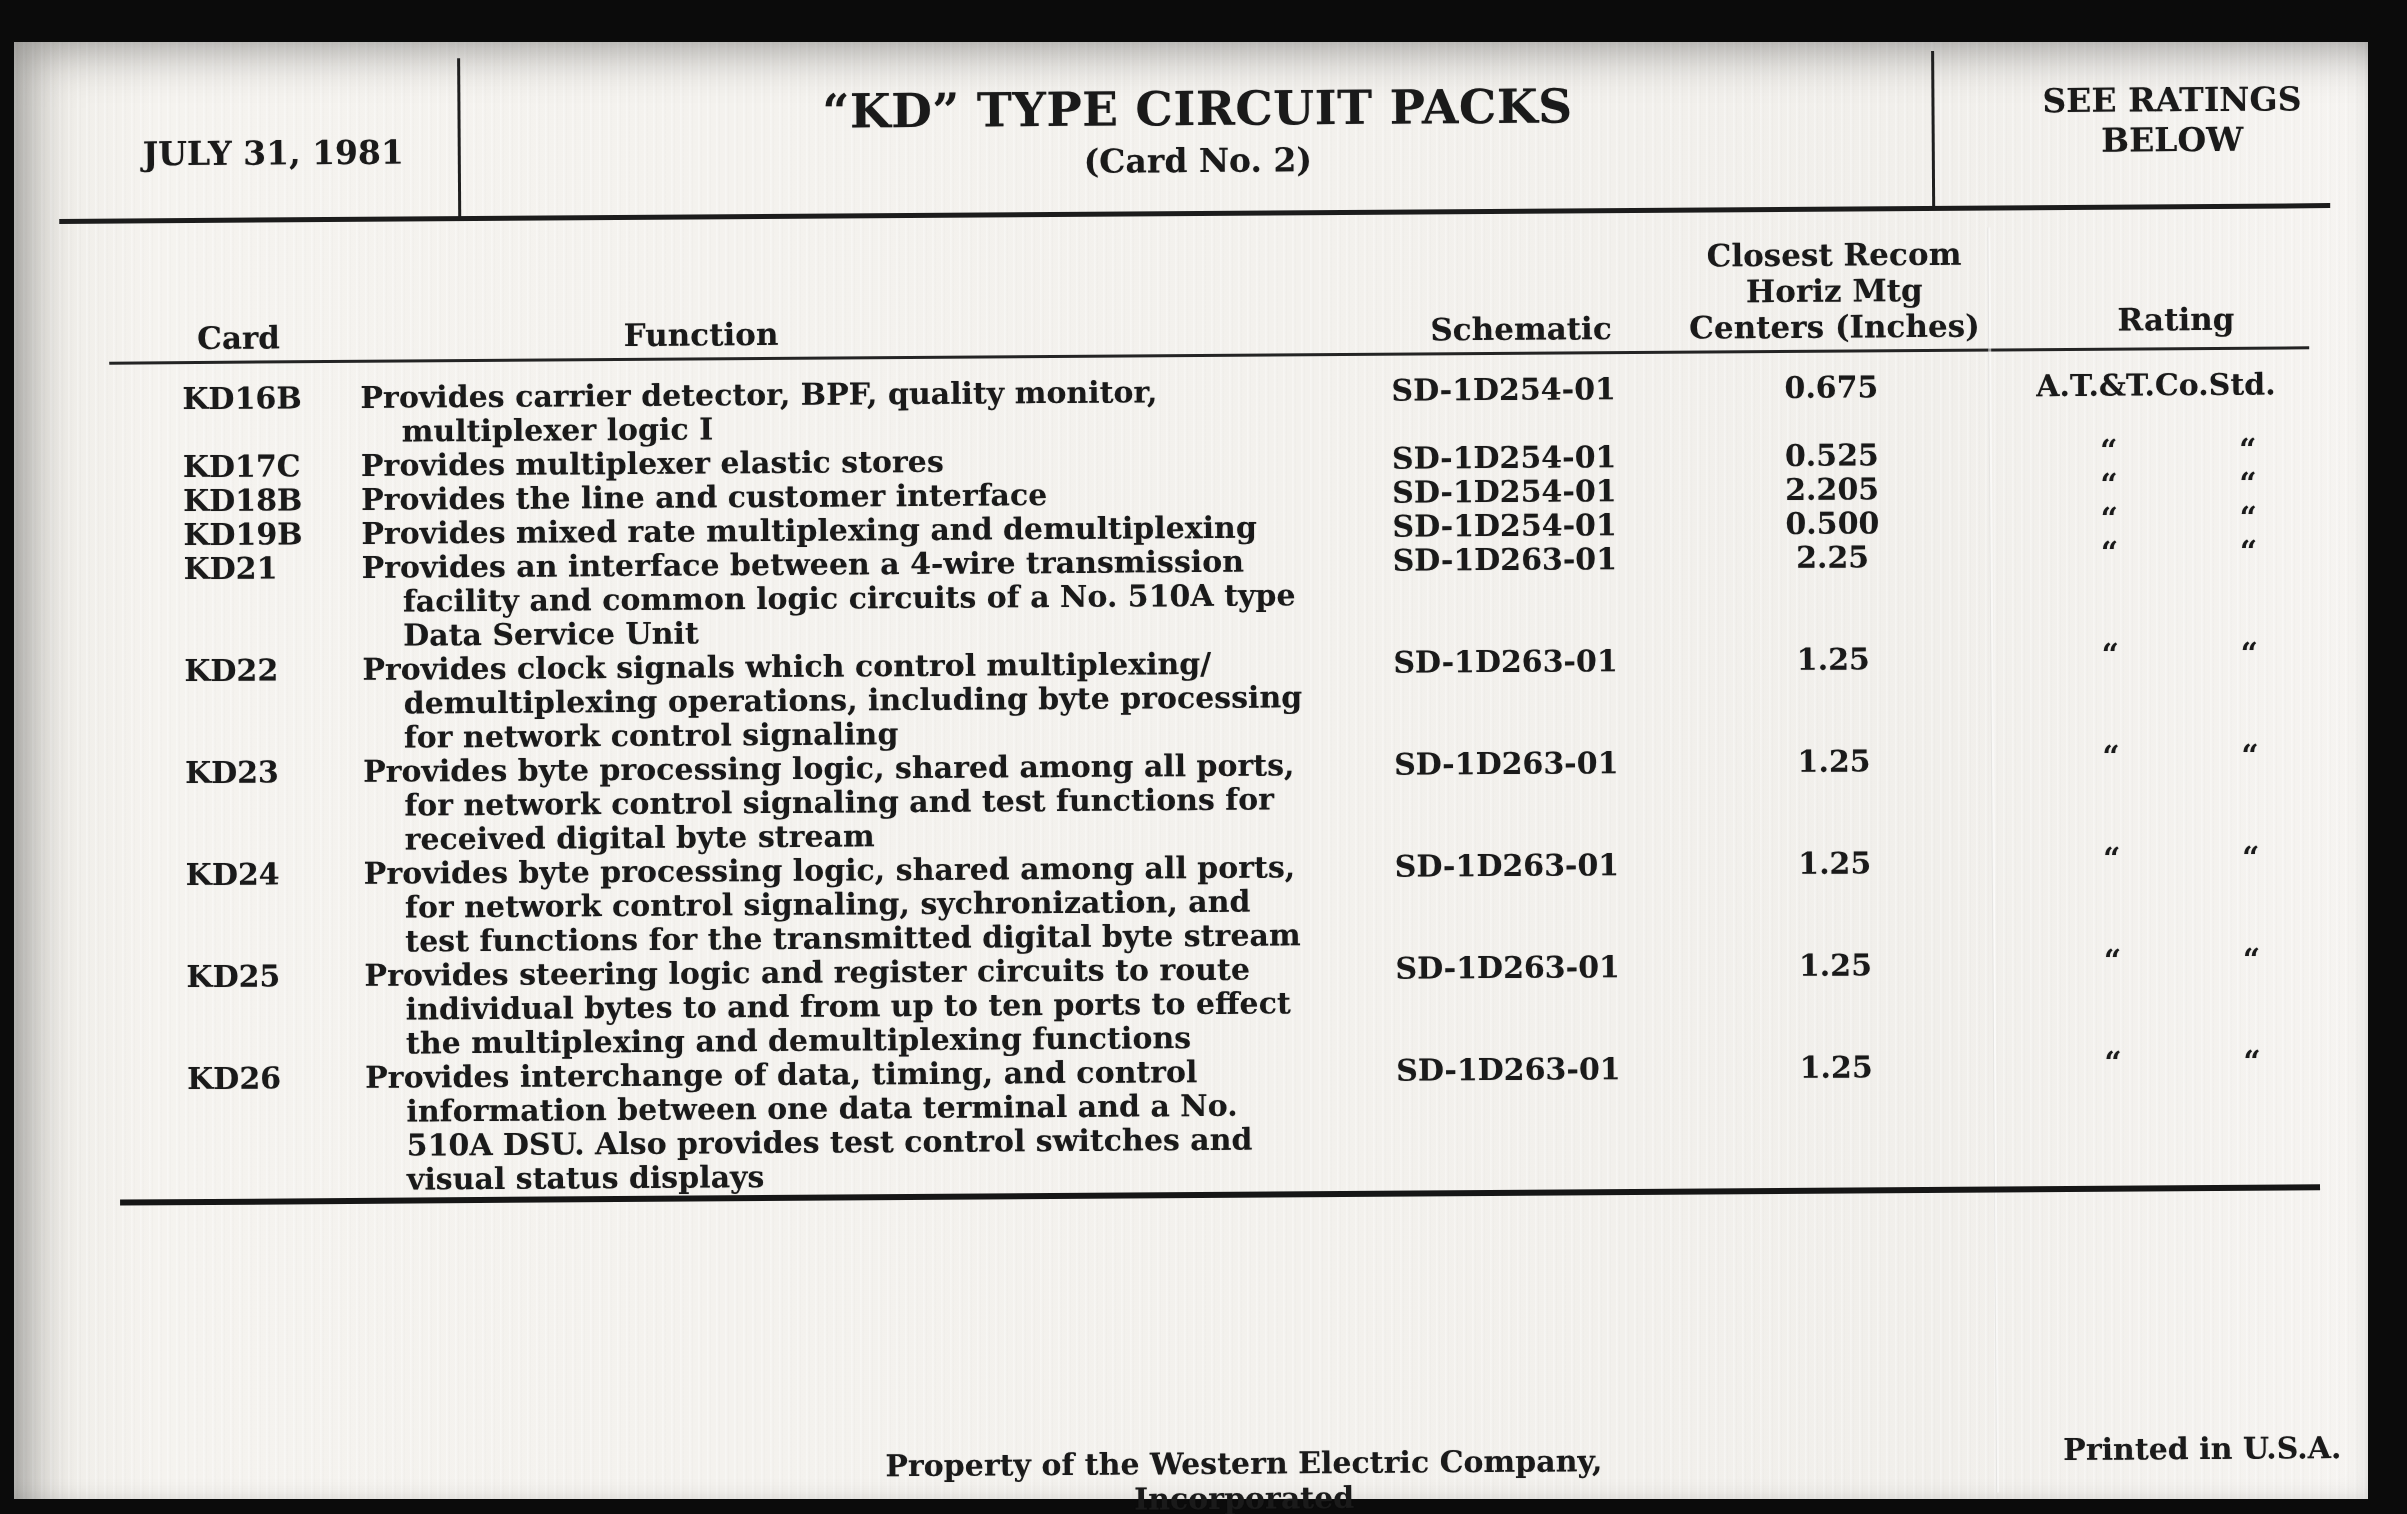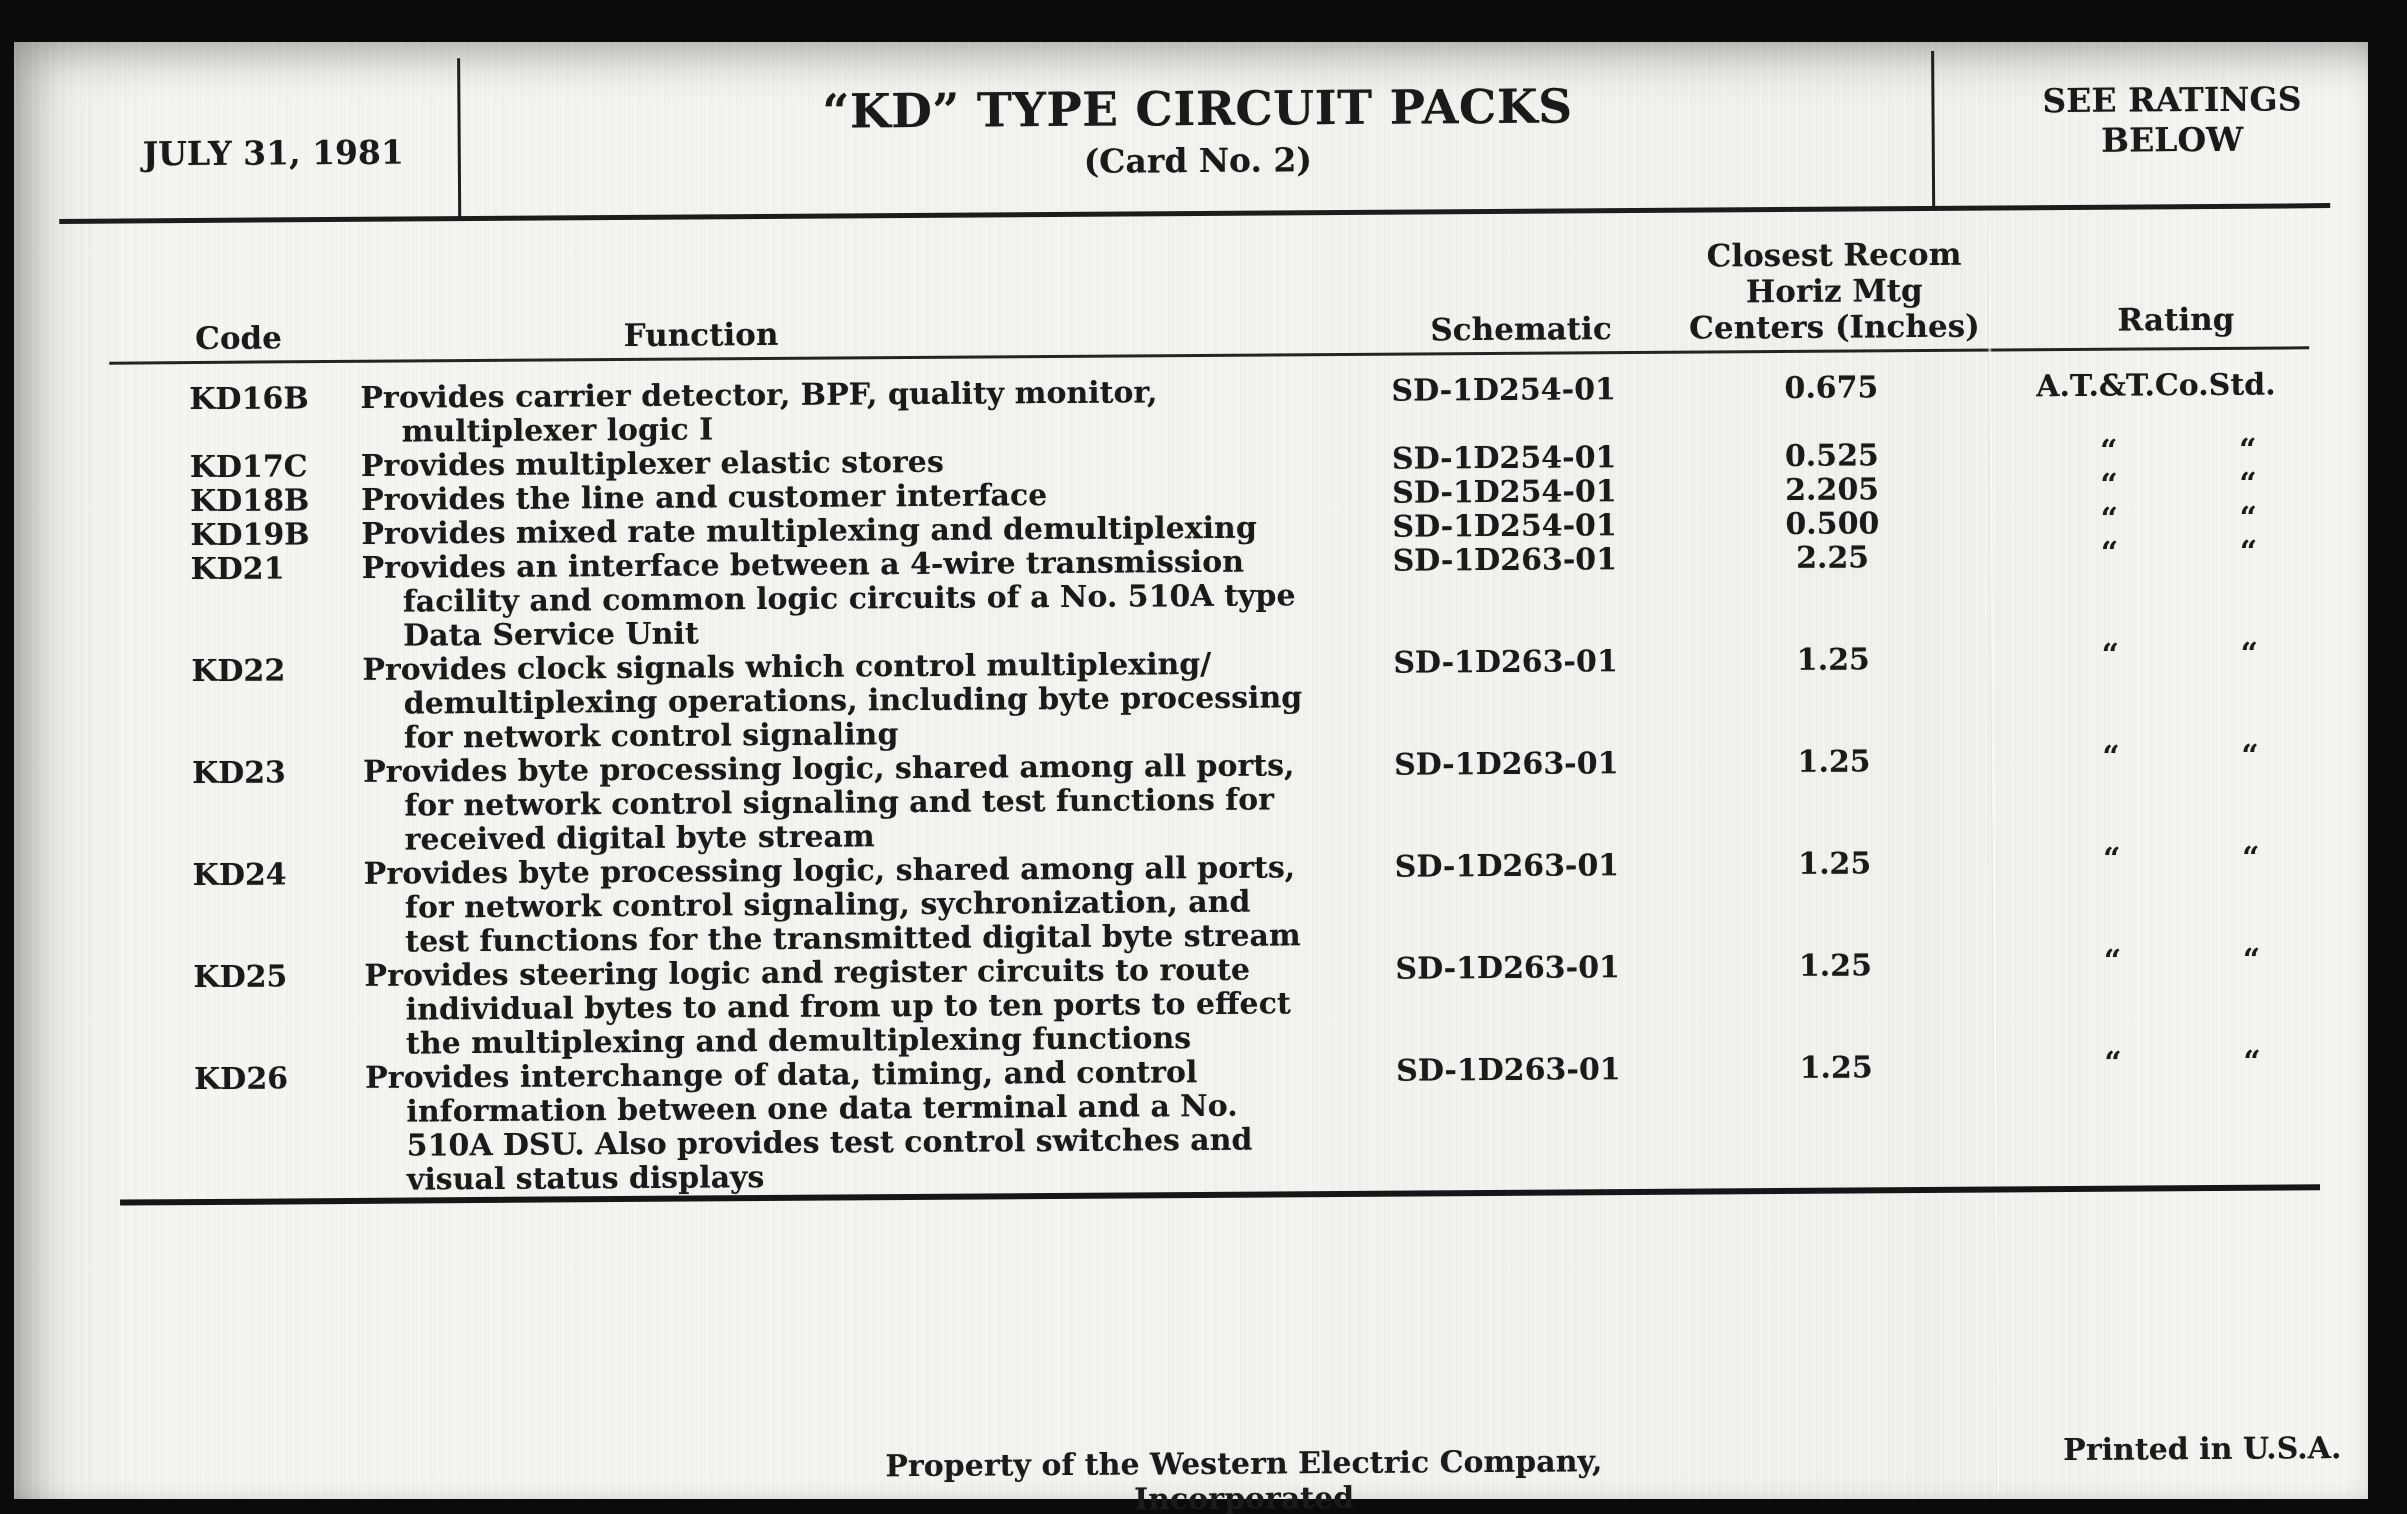--- a/index.html
+++ b/index.html
@@ -53,21 +53,21 @@
   #col-code      { left:182px;  top:313px; width:119px; }
   #col-function  { left:595px;  top:313px; width:218px; }
   #col-schematic { left:1412px; top:313px; width:224px; }
   #col-centers   { left:1689px; top:241px; width:297px; line-height:36px; }
   #col-rating    { left:2077px; top:308px; width:204px; }
 
   
   #table-rows { position:absolute; left:0; top:375px; width:2408px; font-size:30px; line-height:34px; }
   .row { position:relative; }
   .cell { position:absolute; top:0; white-space:nowrap; }
-  .cell.code { left:192px; }
+  .cell.code { left:185px; }
   .cell.fn   { left:363px; width:1069px; }
   .fn-line.cont { margin-left:41px; }
   .cell.sch  { left:1394px; }
   .cell.ctr  { left:1735px; width:198px; text-align:center; }
   .cell.rtg  { left:2020px; width:277px; text-align:center; height:34px; }
   .ditto { position:absolute; top:-3px; transform:translateX(-50%); }
   .ditto.d1 { left:91px; }
   .ditto.d2 { left:230px; }
 
   
@@ -89,21 +89,21 @@
   <div id="head-div-left" class="vline"></div>
   <div id="doc-title" class="abs ctrtxt">“KD” TYPE CIRCUIT PACKS</div>
   <div id="doc-subtitle" class="abs ctrtxt">(Card No. 2)</div>
   <div id="head-div-right" class="vline"></div>
   <div id="ratings-note" class="abs ctrtxt">
     <div>SEE RATINGS</div>
     <div>BELOW</div>
   </div>
   <div id="masthead-rule" class="hline"></div>
 
-  <div id="col-code" class="abs ctrtxt colhead">Code</div>
+  <div id="col-code" class="abs ctrtxt colhead">Card</div>
   <div id="col-function" class="abs ctrtxt colhead">Function</div>
   <div id="col-schematic" class="abs ctrtxt colhead">Schematic</div>
   <div id="col-centers" class="abs ctrtxt colhead">
     <div>Closest Recom</div>
     <div>Horiz Mtg</div>
     <div>Centers (Inches)</div>
   </div>
   <div id="col-rating" class="abs ctrtxt colhead">Rating</div>
   <div id="header-rule" class="hline"></div>
   <div id="fold-line" class="abs"></div>

